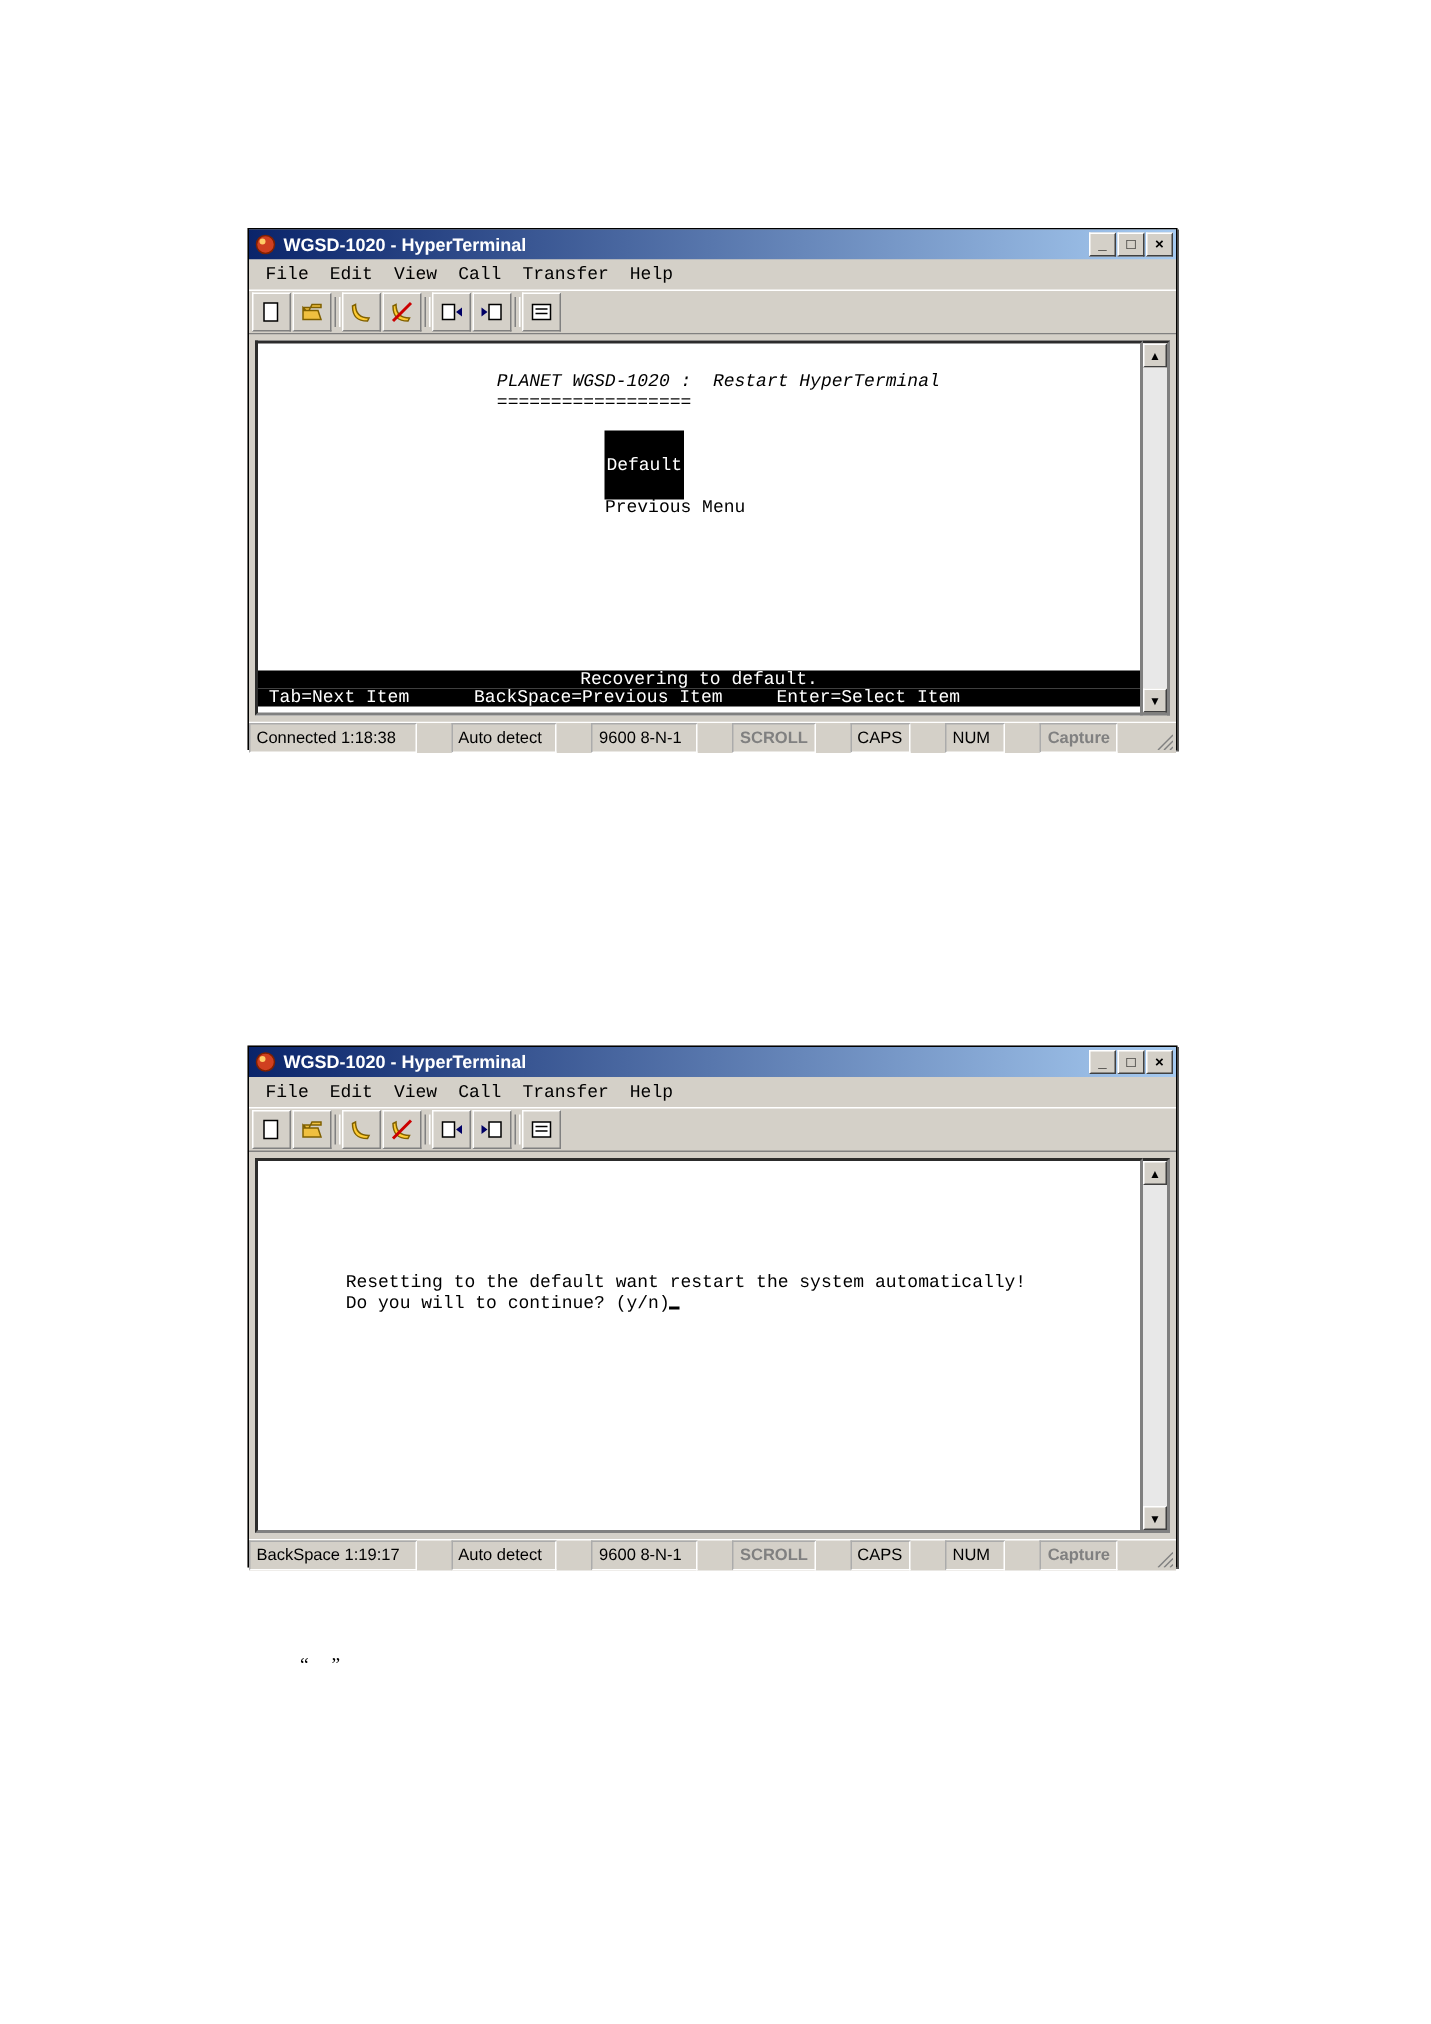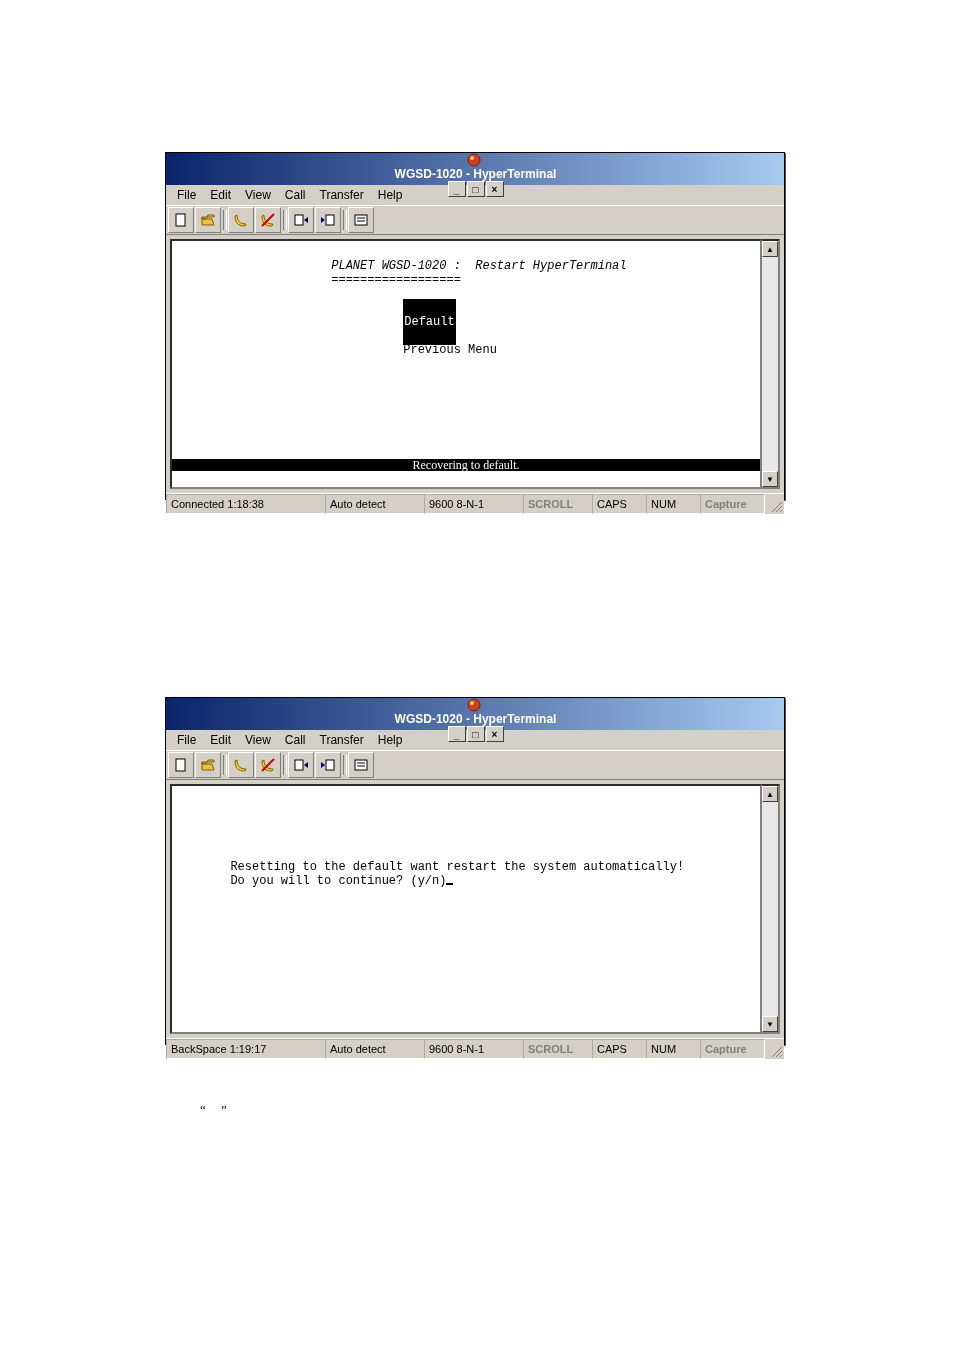--- a/index.html
+++ b/index.html
@@ -21,28 +21,27 @@
     position: absolute;
     width: 618px;
     background: #d4d0c8;
     border: 1px solid #000;
     box-shadow: 1px 1px 0 #555;
   }
   #window1 { left: 165px; top: 152px; height: 346px; }
   #window2 { left: 165px; top: 697px; height: 346px; }
 
   .titlebar {
-    height: 32px;
+    height: 20px;
     background: linear-gradient(to right, #0a246a, #a6caf0);
     display: flex;
     align-items: center;
     color: #fff;
     font-weight: bold;
     padding: 0 2px 0 3px;
-    flex-direction: column;
   }
   .titlebar .app-icon {
     width: 16px; height: 16px; margin-right: 4px;
     display: flex; align-items: center; justify-content: center;
   }
   .titlebar .title-text { flex: 1; font-size: 12px; }
   .titlebar .win-btns { display: flex; gap: 1px; }
   .titlebar .win-btn {
     width: 16px; height: 14px;
     background: #d4d0c8;
@@ -57,20 +56,21 @@
     height: 20px;
     display: flex;
     align-items: center;
     padding: 0 4px;
     background: #d4d0c8;
     font-size: 12px;
   }
   .menubar span {
     padding: 2px 7px;
     cursor: default;
+    font-family: Liberation Mono, monospace;
   }
   .toolbar {
     height: 28px;
     display: flex;
     align-items: center;
     padding: 0 2px;
     background: #d4d0c8;
     border-top: 1px solid #fff;
     border-bottom: 1px solid #808080;
   }
@@ -145,40 +145,41 @@
   .terminal .selected {
     background:#000; color:#fff;
     padding: 16px 1px;
   }
   .terminal .footer-bar {
     position:absolute;
     left:0; right:0;
     background:#000;
     color:#fff;
     padding: 0 0 0 0;
-    font-family:Liberation Serif, serif;
+    font-family:Liberation Mono, monospace;
     font-size:12px;
     line-height:12px;
     white-space: pre;
   }
   .terminal .footer-bar.top-line { bottom: 16px; text-align:center; }
   .terminal .footer-bar.bot-line { bottom: 4px; }
   .cursor {
     display:inline-block; width:7px; height:2px;
     background:#000; vertical-align: baseline;
     margin-bottom: -1px;
   }
 
   .statusbar {
     height: 20px;
     display: flex;
     align-items: stretch;
     background: #d4d0c8;
     font-size: 11px;
     border-top:1px solid #fff;
+    gap:24px;
   }
   .status-cell {
     border: 1px inset #fff;
     padding: 2px 4px;
     display:flex; align-items:center;
     background:#d4d0c8;
     margin-right:-1px;
   }
   .status-cell.disabled { color:#808080;font-weight:bold; }
   .status-grip {
@@ -279,20 +280,21 @@
       <div class="terminal-wrap">
         <div class="terminal">
 <span>                     </span><span class="hdr-line">PLANET WGSD-1020 :</span><span class="hdr-line">  Restart HyperTerminal</span>
 <span>                     </span><span class="hdr-underline">==================</span>
 
 
 <span>                               </span><span class="menu-item selected">Default</span>
 <span>                               </span><span class="menu-item">Restart</span>
 <span>                               </span><span class="menu-item">Previous Menu</span>
           <div class="footer-bar top-line"><span>                             </span><span>Recovering to default.</span><span>                             </span></div>
+          <div class="footer-bar bot-line"><span> </span><span>Tab=Next Item      BackSpace=Previous Item     Enter=Select Item</span><span>              </span></div>
         </div>
         <div class="vscroll">
           <div class="scroll-btn">
               <span>▲</span>
             </div>
           <div class="scroll-track"></div>
           <div class="scroll-btn">
               <span>▼</span>
             </div>
         </div>

